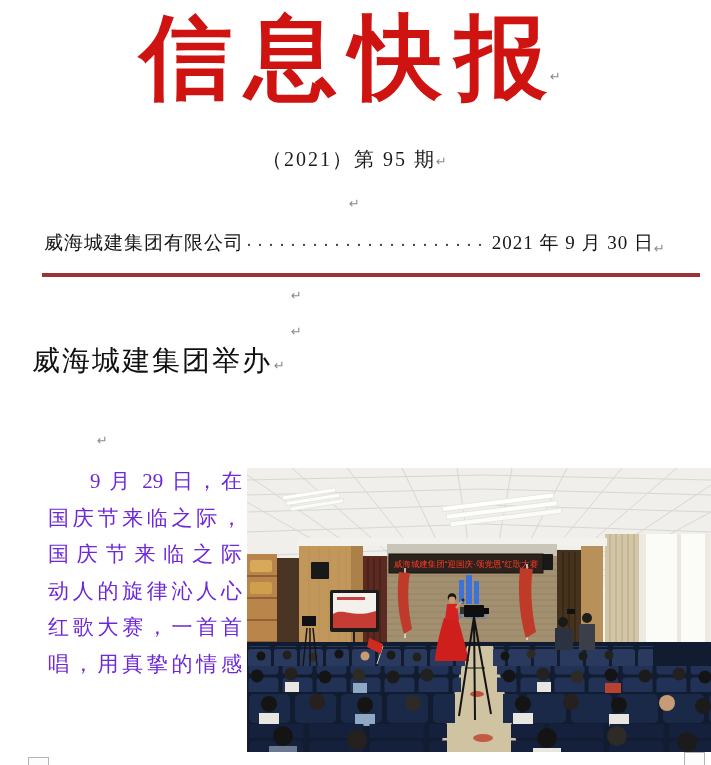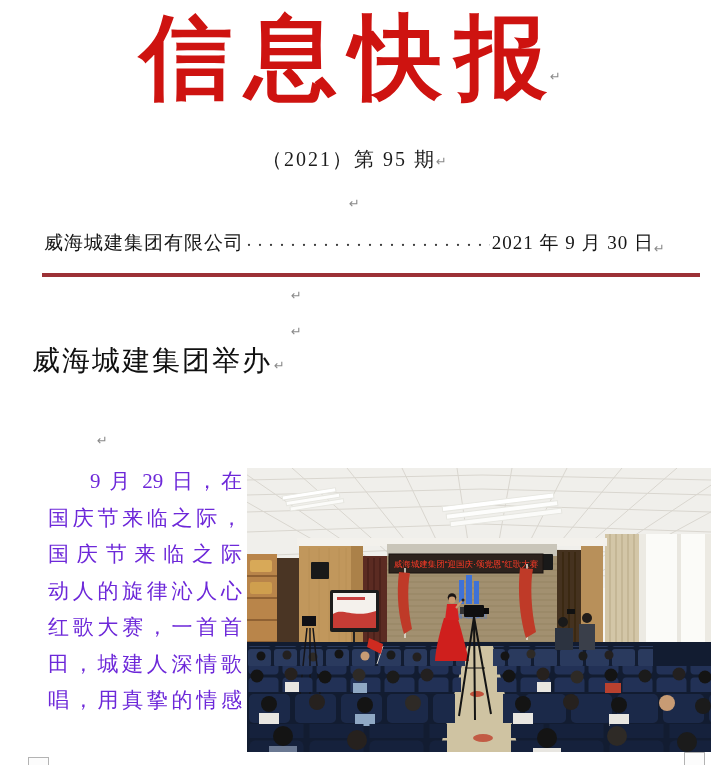--- a/index.html
+++ b/index.html
@@ -73,21 +73,20 @@
   </div>
 
   <span class="pmark pm-d">↵</span>
 
   <div class="body-col">
     <div class="body-line indent">9 月 29 日，在</div>
     <div class="body-line">国庆节来临之际，</div>
     <div class="body-line">国庆节来临之际</div>
     <div class="body-line">动人的旋律沁人心</div>
     <div class="body-line">红歌大赛，一首首</div>
-    <div class="body-line">田，城建人深情歌</div>
     <div class="body-line">唱，用真挚的情感</div>
   </div>
 
   <svg class="photo" viewBox="0 0 464 284" xmlns="http://www.w3.org/2000/svg">
     <defs>
       <clipPath id="ceilClip">
           <path d="M0,0 H464 V66 H358 V120 H0 Z"></path>
         </clipPath>
       <pattern id="chairA" width="26" height="20" patternUnits="userSpaceOnUse">
         <rect x="1" y="1" width="23" height="18" rx="3" fill="#2a3a5e"></rect>

